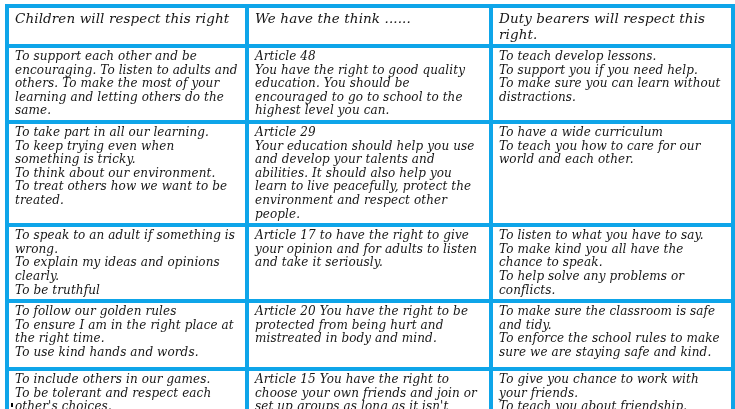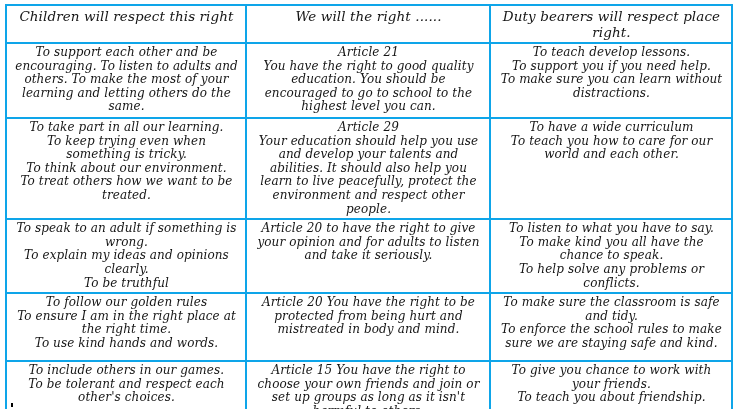--- a/index.html
+++ b/index.html
@@ -13,23 +13,23 @@
     position:absolute;
     left:5px; top:4px;
     width:726px; height:399px;
     border-collapse:collapse;
     table-layout:fixed;
     border:2px solid #222;
     background:#fff;
   }
   table.rights-table th,
   table.rights-table td {
-    border:2px solid #0ea5e9;
+    border:4px solid #0ea5e9;
     vertical-align:top;
-    text-align:center;
+    text-align:left;
     padding:2px 5px 2px 6px;
     font-style:italic;
     font-weight:normal;
     white-space:pre-line;
     overflow:hidden;
   }
   table.rights-table th {
     font-size:13.5px;
     line-height:16px;
     letter-spacing:0.1px;
@@ -51,46 +51,46 @@
 
 <table class="rights-table">
   <colgroup>
     <col style="width:240px">
     <col style="width:244px">
     <col style="width:242px">
   </colgroup>
   <tbody>
     <tr style="height:34px">
       <th>Children will respect this right</th>
-      <th>We will the right ......</th>
-      <th>Duty bearers will respect place right.</th>
+      <th>We have the think ......</th>
+      <th>Duty bearers will respect this right.</th>
     </tr>
     <tr style="height:75px">
       <td>To support each other and be encouraging.  To listen to adults and others.  To make the most of your learning and letting others do the same.</td>
-      <td>Article 21
+      <td>Article 48
 You have the right to good quality education.   You should be encouraged to go to school to the highest level you can.</td>
       <td>To teach develop lessons.
 To support you if you need help.
 To make sure you can learn without distractions.</td>
     </tr>
     <tr style="height:83px">
       <td>To take part in all our learning.
 To keep trying even when something is tricky.
 To think about our environment.
 To treat others how we want to be treated.</td>
       <td>Article 29
 Your education should help you use and develop your talents and abilities.  It should also help you learn to live peacefully, protect the environment and respect other people.</td>
       <td>To have a wide curriculum
 To teach you how to care for our world and each other.</td>
     </tr>
     <tr style="height:71px">
       <td>To speak to an adult if something is wrong.
 To explain my ideas and opinions clearly.
 To be truthful</td>
-      <td>Article 20 to have the right to give your opinion and for adults to listen and take it seriously.</td>
+      <td>Article 17 to have the right to give your opinion and for adults to listen and take it seriously.</td>
       <td>To listen to what you have to say.
 To make kind you all have the chance to speak.
 To help solve any problems or conflicts.</td>
     </tr>
     <tr style="height:68px">
       <td>To follow our golden rules
 To ensure I am in the right place at the right time.
 To use kind hands and words.</td>
       <td>Article 20 You have the right to be protected from being hurt and mistreated in body and mind.</td>
       <td>To make sure the classroom is safe and tidy.

